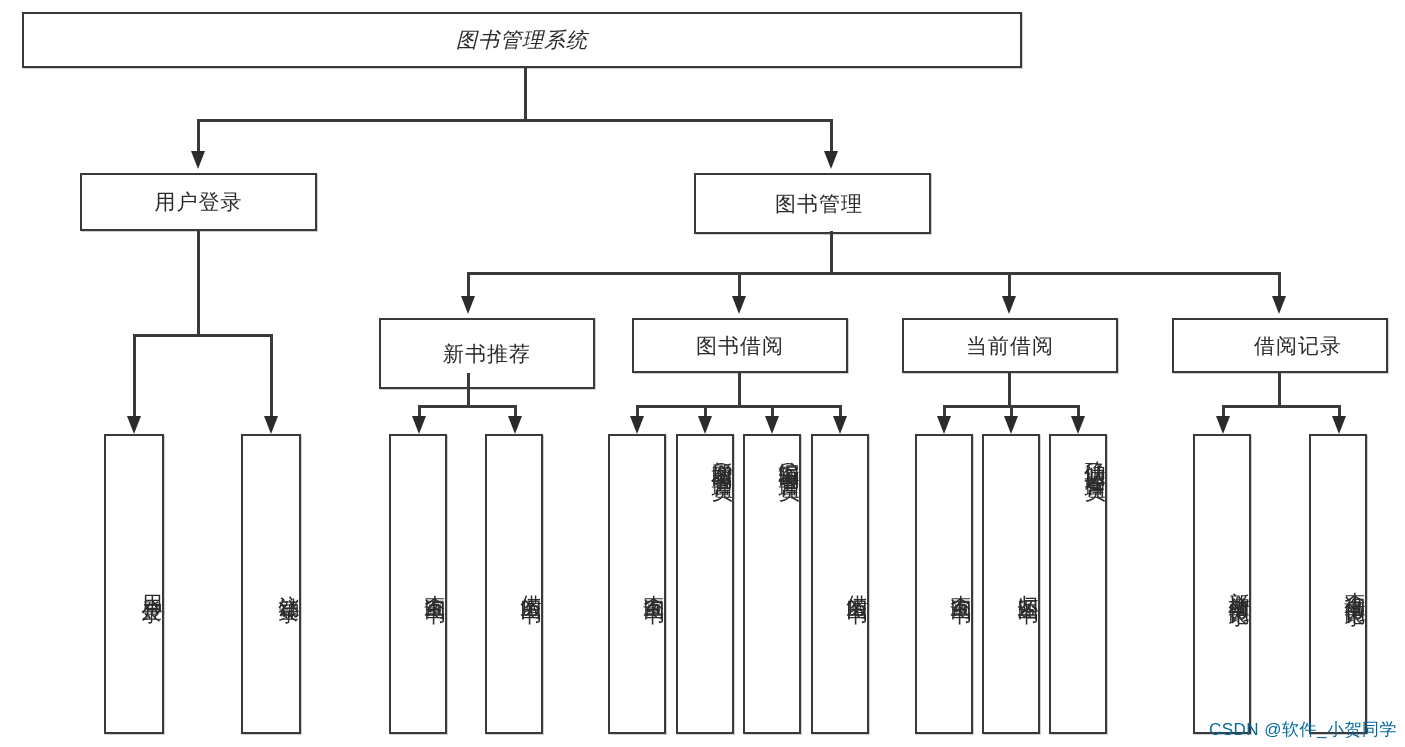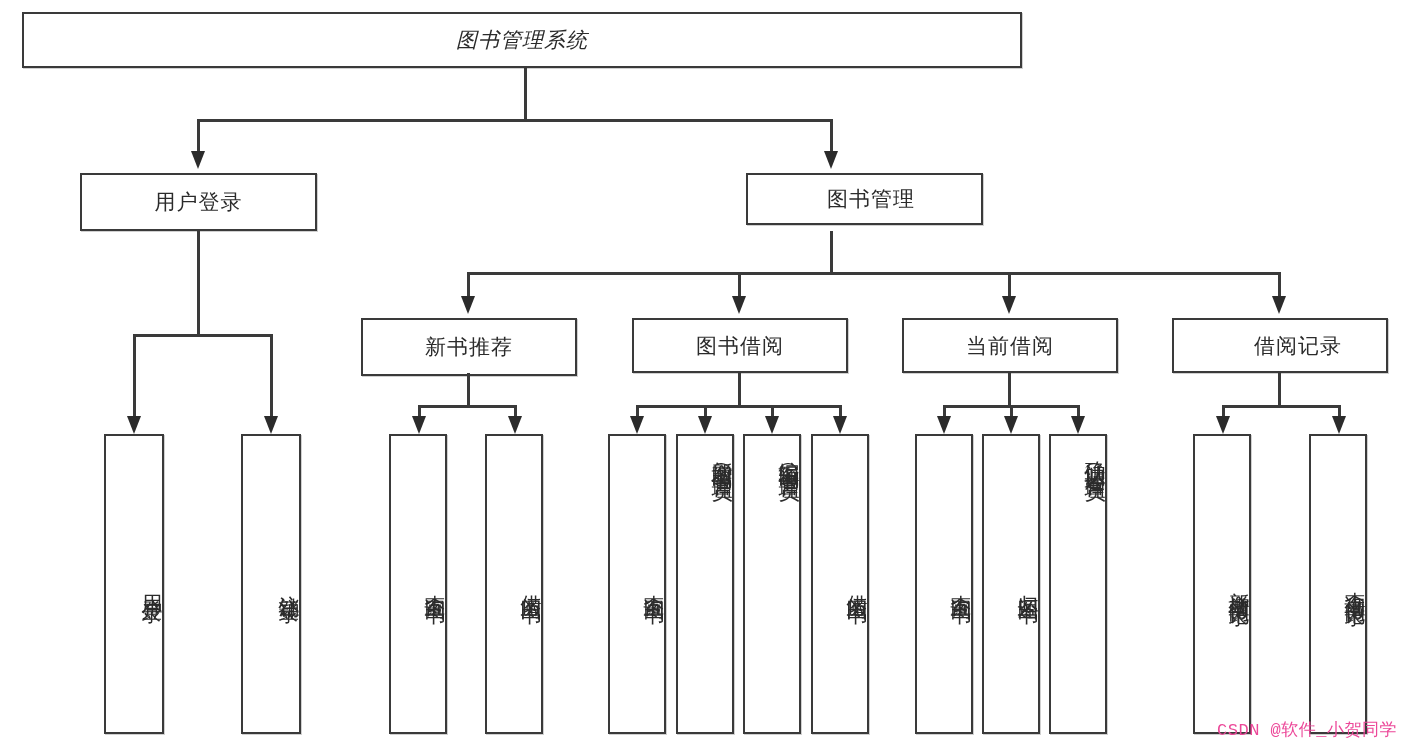--- a/index.html
+++ b/index.html
@@ -64,24 +64,24 @@
     height: 0;
     border-left: 7px solid transparent;
     border-right: 7px solid transparent;
     border-top: 18px solid #2b2b2b;
   }
   #watermark {
     position: absolute;
     right: 8px;
     bottom: 6px;
     font-size: 17px;
-    color: #ec4899;
+    color: #0369a1;
     letter-spacing: 0.5px;
     white-space: nowrap;
-    font-family: Liberation Mono, monospace;
+    font-family: Liberation Sans, sans-serif;
   }
 </style>
 </head>
 <body>
 
 <div id="canvas">
 
   <div class="node h" style="left:22px; top:12px; width:1000px; height:56px;font-style:italic;">
     <span>图书管理系统</span>
   </div>
@@ -91,21 +91,21 @@
   <div class="hline" style="left:197px; top:119px; width:636px; height:2.5px;"></div>
 
   <div class="vline" style="left:197px; top:119px; height:34px;"></div>
   <div class="arrow" style="left:191px; top:151px;"></div>
   <div class="vline" style="left:830px; top:119px; height:34px;"></div>
   <div class="arrow" style="left:824px; top:151px;"></div>
 
   <div class="node h" style="left:80px; top:173px; width:237px; height:58px;">
     <span>用户登录</span>
   </div>
-  <div class="node h" style="left:746px; top:173px; width:237px; height:52px;padding-left:13px;">
+  <div class="node h" style="left:694px; top:173px; width:237px; height:61px;padding-left:13px;">
     <span>图书管理</span>
   </div>
 
   <div class="vline" style="left:197px; top:231px; height:104px;"></div>
   <div class="hline" style="left:133px; top:334px; width:139px;"></div>
   <div class="vline" style="left:133px; top:334px; height:84px;"></div>
   <div class="arrow" style="left:127px; top:416px;"></div>
   <div class="vline" style="left:270px; top:334px; height:84px;"></div>
   <div class="arrow" style="left:264px; top:416px;"></div>
 
@@ -113,21 +113,21 @@
   <div class="hline" style="left:467px; top:272px; width:811px;"></div>
   <div class="vline" style="left:467px; top:272px; height:26px;"></div>
   <div class="arrow" style="left:461px; top:296px;"></div>
   <div class="vline" style="left:738px; top:272px; height:26px;"></div>
   <div class="arrow" style="left:732px; top:296px;"></div>
   <div class="vline" style="left:1008px; top:272px; height:26px;"></div>
   <div class="arrow" style="left:1002px; top:296px;"></div>
   <div class="vline" style="left:1278px; top:272px; height:26px;"></div>
   <div class="arrow" style="left:1272px; top:296px;"></div>
 
-  <div class="node h" style="left:361px; top:318px; width:216px; height:58px;">
+  <div class="node h" style="left:379px; top:318px; width:216px; height:71px;">
     <span>新书推荐</span>
   </div>
   <div class="node h" style="left:632px; top:318px; width:216px; height:55px;">
     <span>图书借阅</span>
   </div>
   <div class="node h" style="left:902px; top:318px; width:216px; height:55px;text-align:right;">
     <span>当前借阅</span>
   </div>
   <div class="node h" style="left:1172px; top:318px; width:216px; height:55px;padding-left:36px;">
     <span>借阅记录</span>

